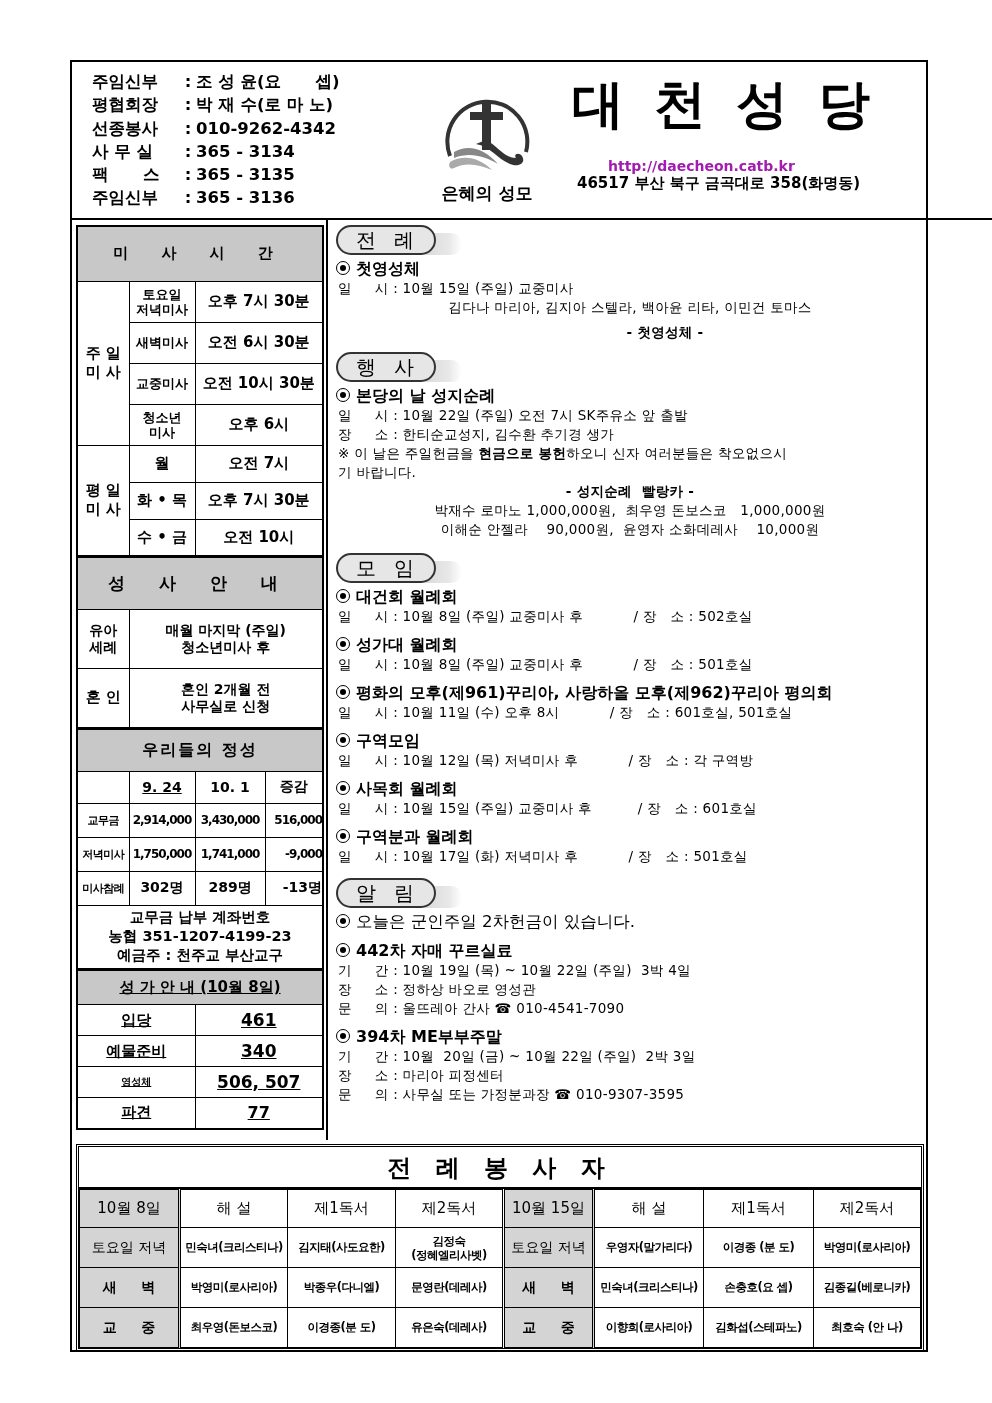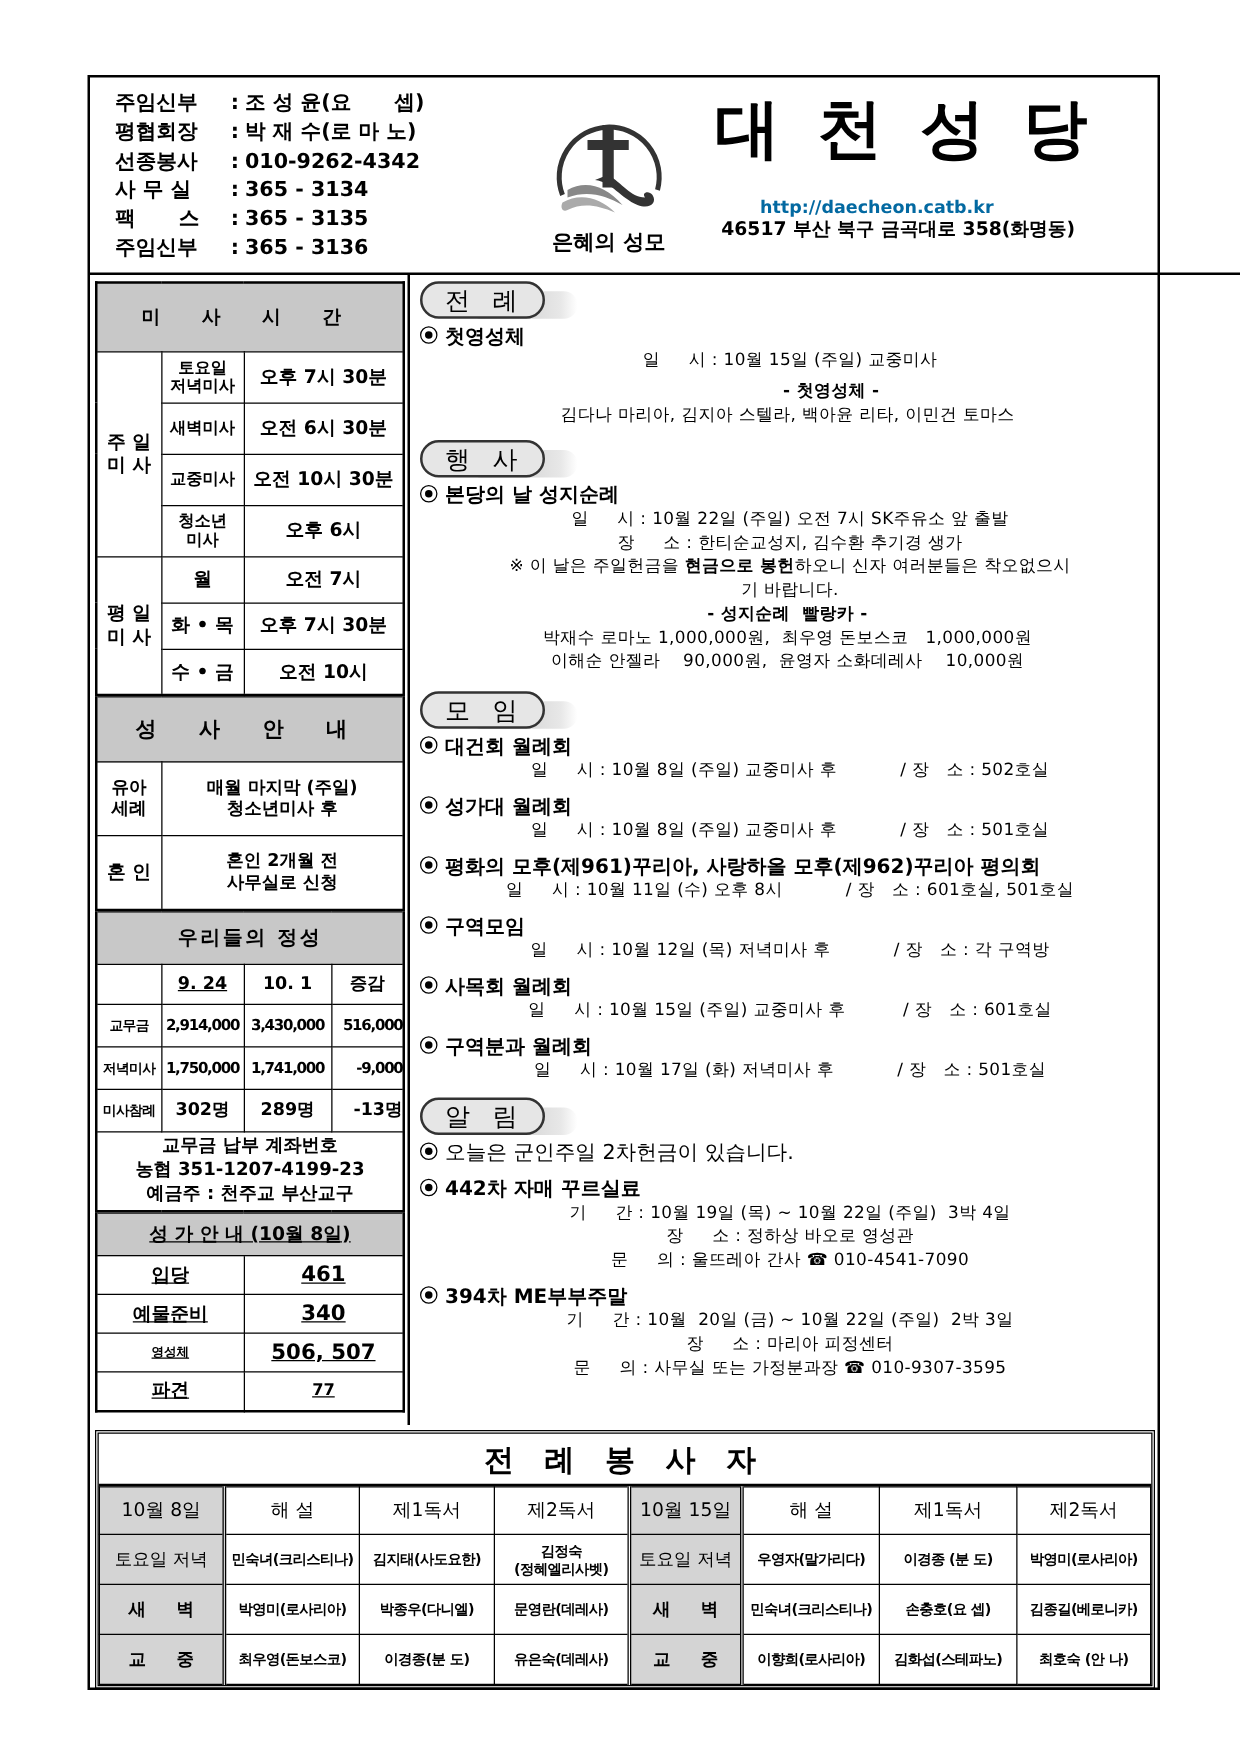--- a/index.html
+++ b/index.html
@@ -13,21 +13,21 @@
   .contacts { position: absolute; left: 20px; top: 8px; font-family: "DejaVu Sans", sans-serif; font-weight: bold; font-size: 16.5px; line-height: 23.3px; }
   .contact-row { display: flex; white-space: pre; }
   .contact-label { display: inline-block; width: 88px; letter-spacing: 0; }
   .contact-sep { display: inline-block; width: 16px; text-align: center; }
 
   .logo { position: absolute; left: 362px; top: 24px; width: 106px; height: 120px; }
   .logo svg { position: absolute; left: 6px; top: 0; }
   .logo-caption { position: absolute; left: 0; top: 96px; width: 106px; text-align: center; font-weight: bold; font-size: 17px; }
 
   .title { position: absolute; left: 500px; top: 12px; width: 340px; font-family: "DejaVu Sans", sans-serif; font-weight: bold; font-size: 52px; letter-spacing: 30px; line-height: 60px; }
-  .url { position: absolute; left: 536px; top: 96px; color: #0369a1; font-weight: bold; font-size: 14px; }
+  .url { position: absolute; left: 536px; top: 96px; color: #a21caf; font-weight: bold; font-size: 14px; }
   .address { position: absolute; left: 505px; top: 112px; font-weight: bold; font-size: 15px; }
 
   
   .leftcol { position: absolute; left: 4px; top: 163px; width: 248px; }
   .vdiv { position: absolute; left: 254px; top: 158px; width: 2px; height: 920px; background: #000; }
   .box { border: 2px solid #000; border-collapse: collapse; width: 248px; }
   table.box td { border: 1px solid #000; text-align: center; vertical-align: middle; font-weight: bold; }
   .gray { background: #c8c8c8; }
   .hd { font-size: 17px; height: 55px; letter-spacing: 14px; }
   .hd2 { font-size: 16px; height: 42px; letter-spacing: 2px; }
@@ -37,21 +37,21 @@
   .num { font-size: 12px !important; letter-spacing: -1px; }
 
   
   .rightcol { position: absolute; left: 262px; top: 163px; width: 592px; font-family: "DejaVu Sans", sans-serif; font-size: 13.5px; }
   .sec-head { position: relative; height: 32px; margin-bottom: 2px; }
   .sec-shadow { position: absolute; left: 40px; top: 8px; width: 88px; height: 22px; border-radius: 12px; background: linear-gradient(90deg, #bdbdbd, #e8e8e8 85%, #fff); }
   .sec-pill { position: absolute; left: 2px; top: 0; width: 100px; height: 30px; border: 2px solid #333; border-radius: 15px; background: #e6e6e6; font-size: 20px; line-height: 26px; text-align: center; letter-spacing: 18px; padding-left: 16px; }
   .item-title { font-weight: bold; font-size: 16px; line-height: 20px; margin-top: 0; }
   .bullet { display: inline-block; width: 14px; height: 14px; border: 1.5px solid #000; border-radius: 50%; position: relative; vertical-align: -1px; margin-right: 6px; margin-left: 2px; }
   .bullet::after { content: ""; position: absolute; left: 2.5px; top: 2.5px; width: 6px; height: 6px; border-radius: 50%; background: #000; }
-  .line { line-height: 19px; white-space: pre; padding-left: 4px; letter-spacing: 0.3px; text-align: center; }
+  .line { line-height: 19px; white-space: pre; padding-left: 4px; letter-spacing: 0.3px; }
   .center { text-align: center; padding-left: 0; }
   .gap { height: 9px; }
   .bold { font-weight: bold; }
 
   
   .bottom { position: absolute; left: 4px; top: 1082px; width: 848px; border: 3px double #000; }
   .bottom-title { height: 42px; border-bottom: 2px solid #000; text-align: center; font-weight: bold; font-size: 24px; line-height: 42px; letter-spacing: 8px; }
   table.svc { width: 100%; border-collapse: collapse; }
   table.svc td { border: 1px solid #000; text-align: center; height: 40px; font-size: 14px; }
   table.svc td.g { background: #d4d4d4; font-size: 14px; }
@@ -206,36 +206,36 @@
       <tr style="height:31px">
             <td style="font-size:15px;">예물준비</td>
             <td style="font-size:17px;">340</td>
           </tr>
       <tr style="height:31px">
             <td style="font-size:10px;text-align:center;">영성체</td>
             <td style="font-size:17px;">506, 507</td>
           </tr>
       <tr style="height:31px">
             <td style="font-size:15px;">파견</td>
-            <td style="font-size:13px;">77</td>
+            <td style="font-size:16px;">77</td>
           </tr>
     </tbody>
       </table>
   </div>
 
   <div class="rightcol">
 
     <div class="sec-head">
       <div class="sec-shadow"></div>
       <div class="sec-pill">전례</div>
     </div>
     <div class="item-title"><span class="bullet"></span><span>첫영성체</span></div>
     <div class="line">일     시 : 10월 15일 (주일) 교중미사</div>
+    <div class="line center">김다나 마리아, 김지아 스텔라, 백아윤 리타, 이민건 토마스</div>
     <div class="line center bold" style="margin-top:6px;padding-left:70px;">- 첫영성체 -</div>
-    <div class="line center">김다나 마리아, 김지아 스텔라, 백아윤 리타, 이민건 토마스</div>
     <div class="gap" style="height:10px"></div>
 
     <div class="sec-head">
       <div class="sec-shadow"></div>
       <div class="sec-pill">행사</div>
     </div>
     <div class="item-title"><span class="bullet"></span><span>본당의 날 성지순례</span></div>
     <div class="line">일     시 : 10월 22일 (주일) 오전 7시 SK주유소 앞 출발</div>
     <div class="line">장     소 : 한티순교성지, 김수환 추기경 생가</div>
     <div class="line"><span>※ 이 날은 주일헌금을 </span><span class="bold">현금으로 봉헌</span><span>하오니 신자 여러분들은 착오없으시</span></div>

